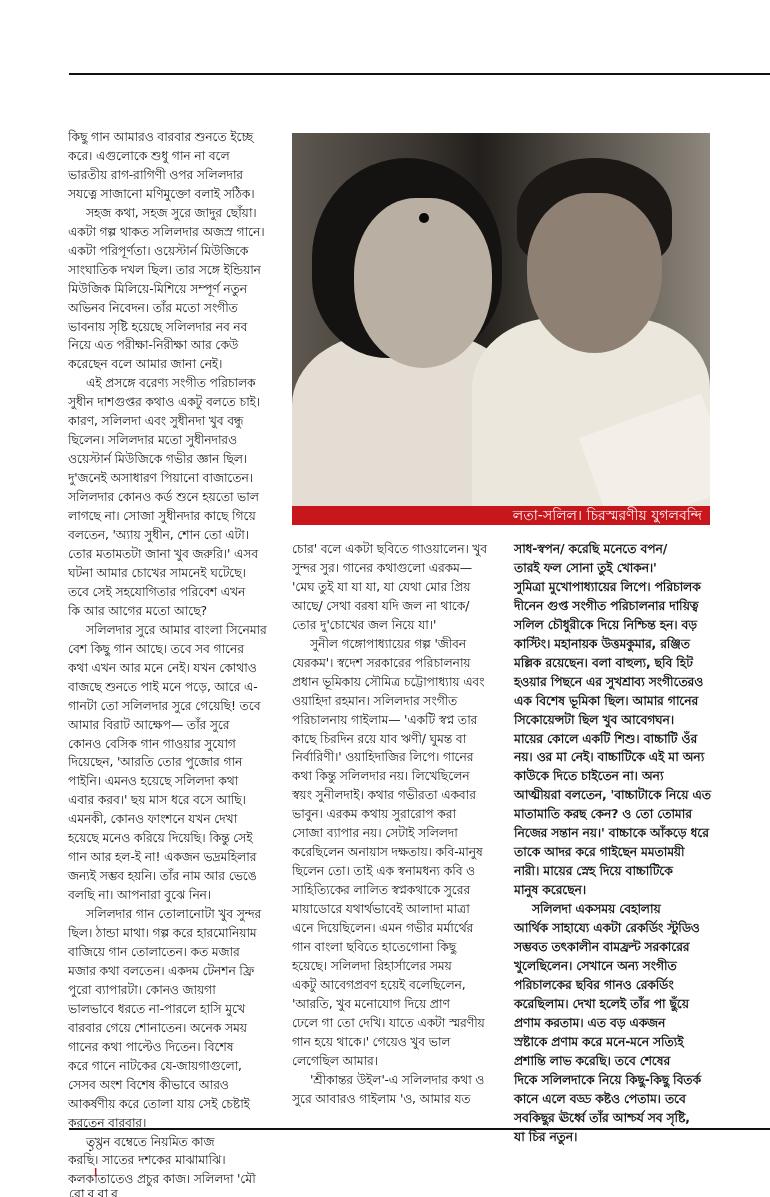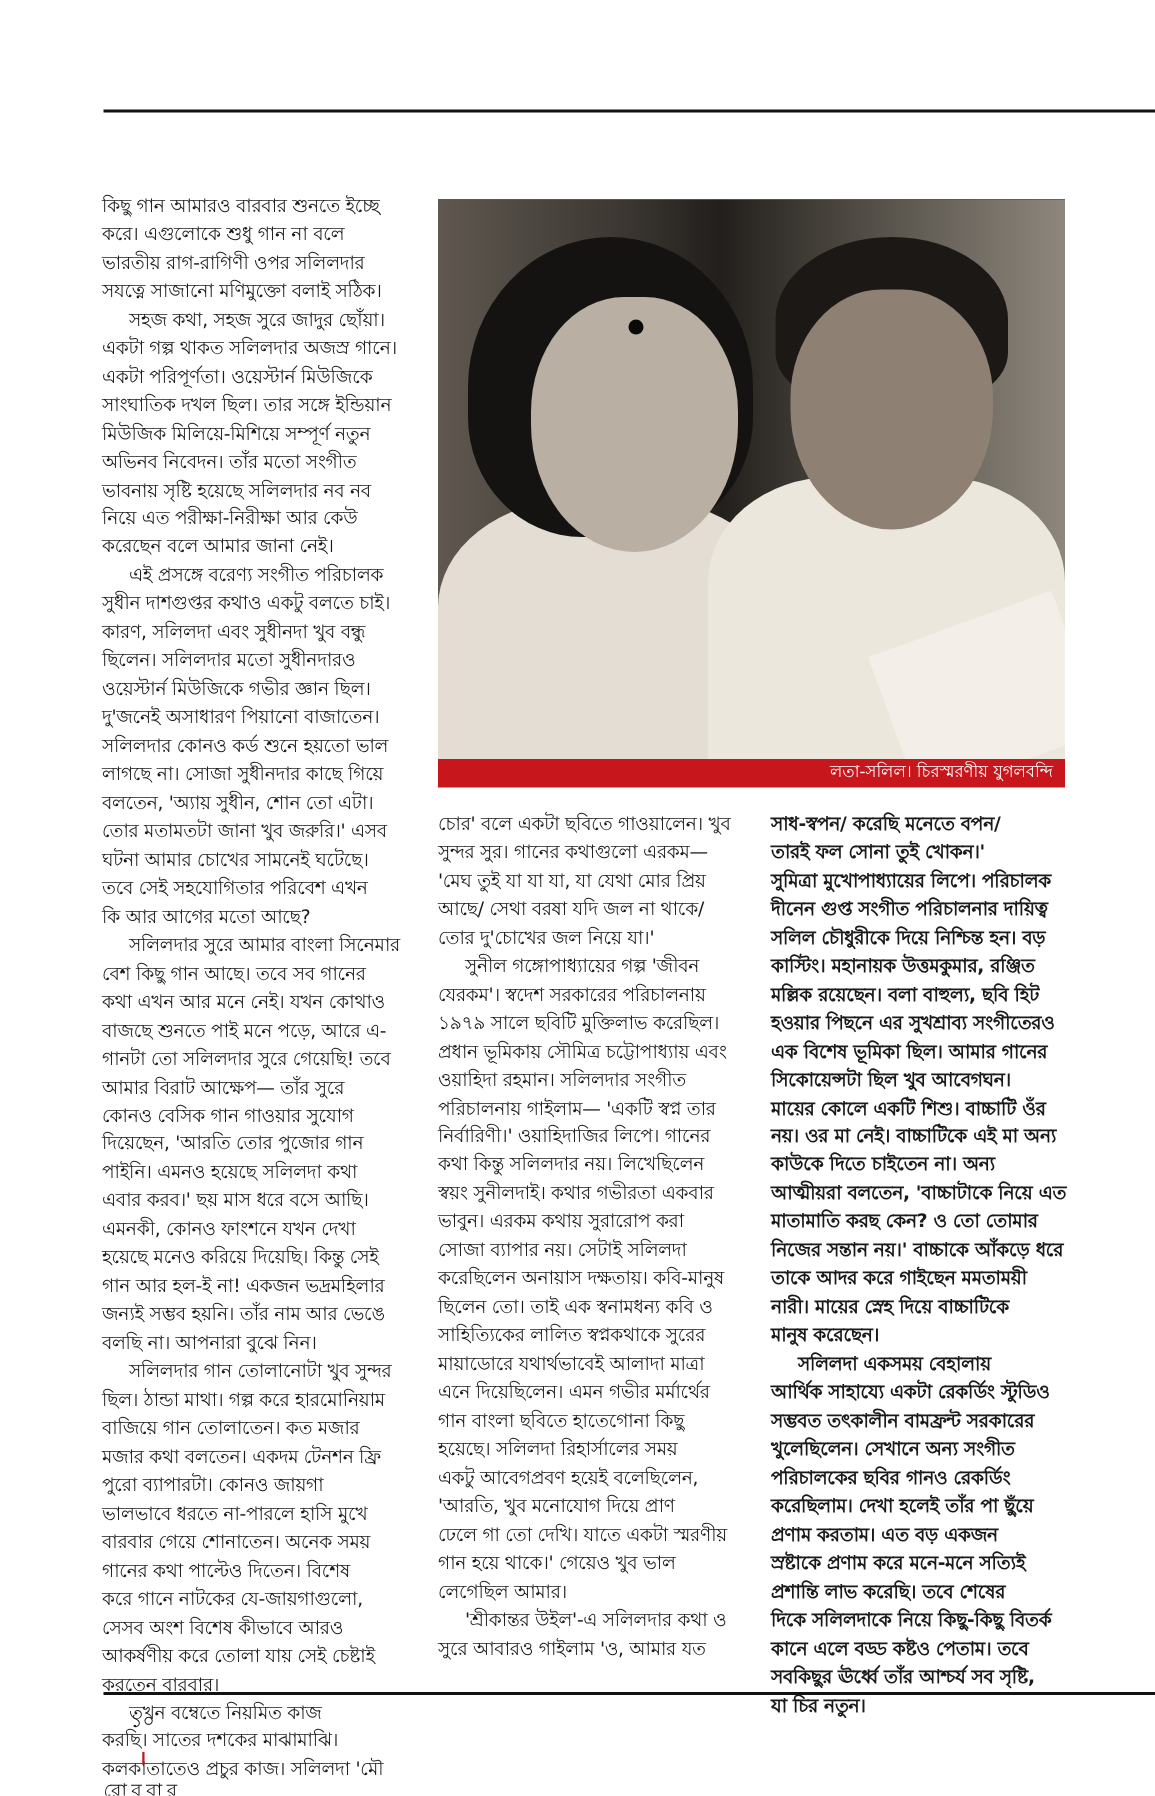--- a/index.html
+++ b/index.html
@@ -33,21 +33,21 @@
   .photo .fig-right-hair { position:absolute; left:225px; top:25px; width:155px; height:110px; border-radius:50% 50% 30% 30%; background:#1b1816; }
   .photo .fig-right-face { position:absolute; left:235px; top:60px; width:135px; height:160px; border-radius:45% 45% 50% 50%; background:#8e8173; }
   .photo .fig-right-shirt { position:absolute; left:180px; top:185px; width:238px; height:200px; border-radius:35% 35% 0 0; background:#ece7dd; }
   .photo .paper { position:absolute; left:300px; top:280px; width:130px; height:100px; background:#f3efe8; transform:rotate(-20deg); }
   .photo .bindi { position:absolute; left:127px; top:80px; width:10px; height:10px; border-radius:50%; background:#0c0a09; }
 
   .caption-bar {
     position:absolute; left:292px; top:506px; width:418px; height:19px; background:#c8161d;
     display:flex; align-items:center; justify-content:flex-end; padding-right:8px; box-sizing:border-box;
   }
-  .caption-text { color:#ffffff; font-size:11px; font-family:"DejaVu Sans", sans-serif; }
+  .caption-text { color:#ffffff; font-size:14px; font-family:"DejaVu Sans", sans-serif; }
 
   .folio { position:absolute; left:69px; top:1138px; font-size:12.5px; color:#111; display:flex; gap:5px; align-items:center;flex-direction:column; }
   .folio .sep { color:#c8161d; font-weight:bold; }
   .folio .mag { letter-spacing:3px; }
 </style>
 </head>
 <body>
 
 <div class="top-rule"></div>
 
@@ -126,24 +126,24 @@
 </div>
 
 <div class="col col2" id="col2">
     <p>চোর' বলে একটা ছবিতে গাওয়ালেন। খুব</p>
     <p>সুন্দর সুর। গানের কথাগুলো এরকম—</p>
     <p>'মেঘ তুই যা যা যা, যা যেথা মোর প্রিয়</p>
     <p>আছে/ সেথা বরষা যদি জল না থাকে/</p>
     <p>তোর দু'চোখের জল নিয়ে যা।'</p>
     <p class="indent">সুনীল গঙ্গোপাধ্যায়ের গল্প 'জীবন</p>
     <p>যেরকম'। স্বদেশ সরকারের পরিচালনায়</p>
-    <p>১৯৭৯ সালে ছবিটি মুক্তিলাভ করেছিল।</p>
     <p>প্রধান ভূমিকায় সৌমিত্র চট্টোপাধ্যায় এবং</p>
     <p>ওয়াহিদা রহমান। সলিলদার সংগীত</p>
     <p>পরিচালনায় গাইলাম— 'একটি স্বপ্ন তার</p>
+    <p>কাছে চিরদিন রয়ে যাব ঋণী/ ঘুমন্ত বা</p>
     <p>নির্বারিণী।' ওয়াহিদাজির লিপে। গানের</p>
     <p>কথা কিন্তু সলিলদার নয়। লিখেছিলেন</p>
     <p>স্বয়ং সুনীলদাই। কথার গভীরতা একবার</p>
     <p>ভাবুন। এরকম কথায় সুরারোপ করা</p>
     <p>সোজা ব্যাপার নয়। সেটাই সলিলদা</p>
     <p>করেছিলেন অনায়াস দক্ষতায়। কবি-মানুষ</p>
     <p>ছিলেন তো। তাই এক স্বনামধন্য কবি ও</p>
     <p>সাহিত্যিকের লালিত স্বপ্নকথাকে সুরের</p>
     <p>মায়াডোরে যথার্থভাবেই আলাদা মাত্রা</p>
     <p>এনে দিয়েছিলেন। এমন গভীর মর্মার্থের</p>

